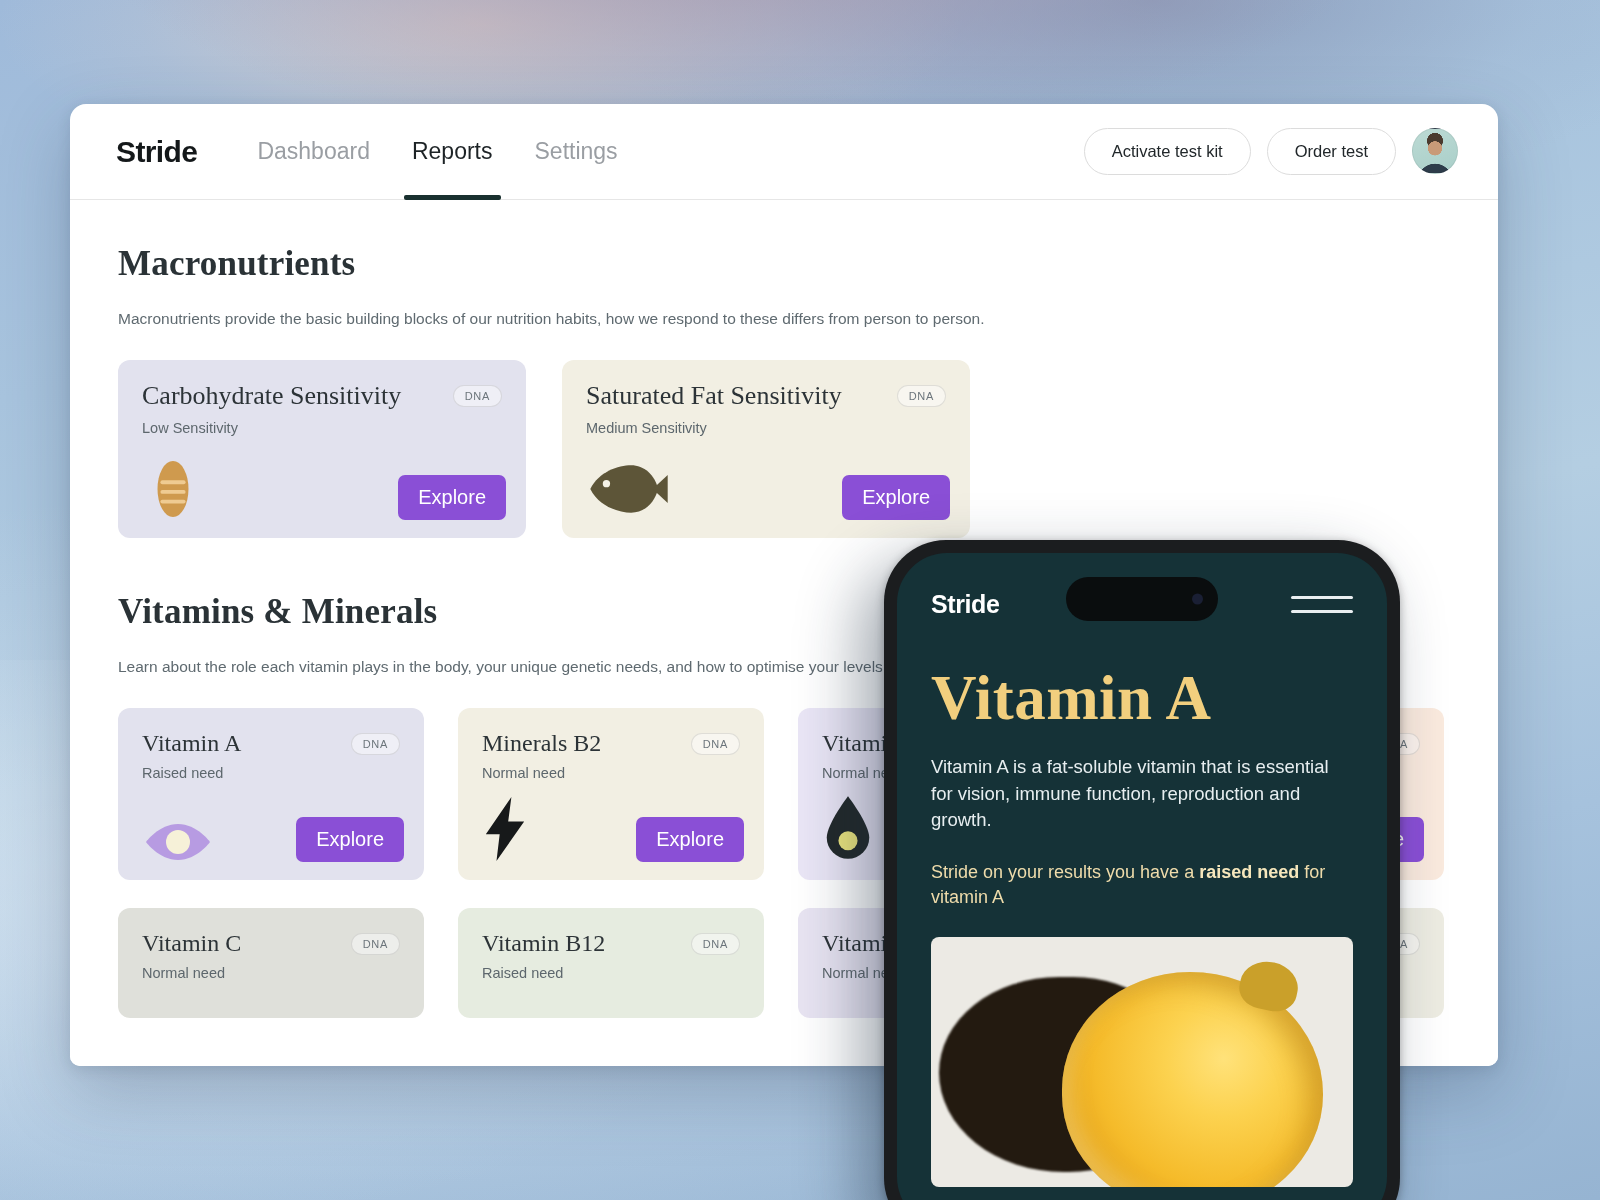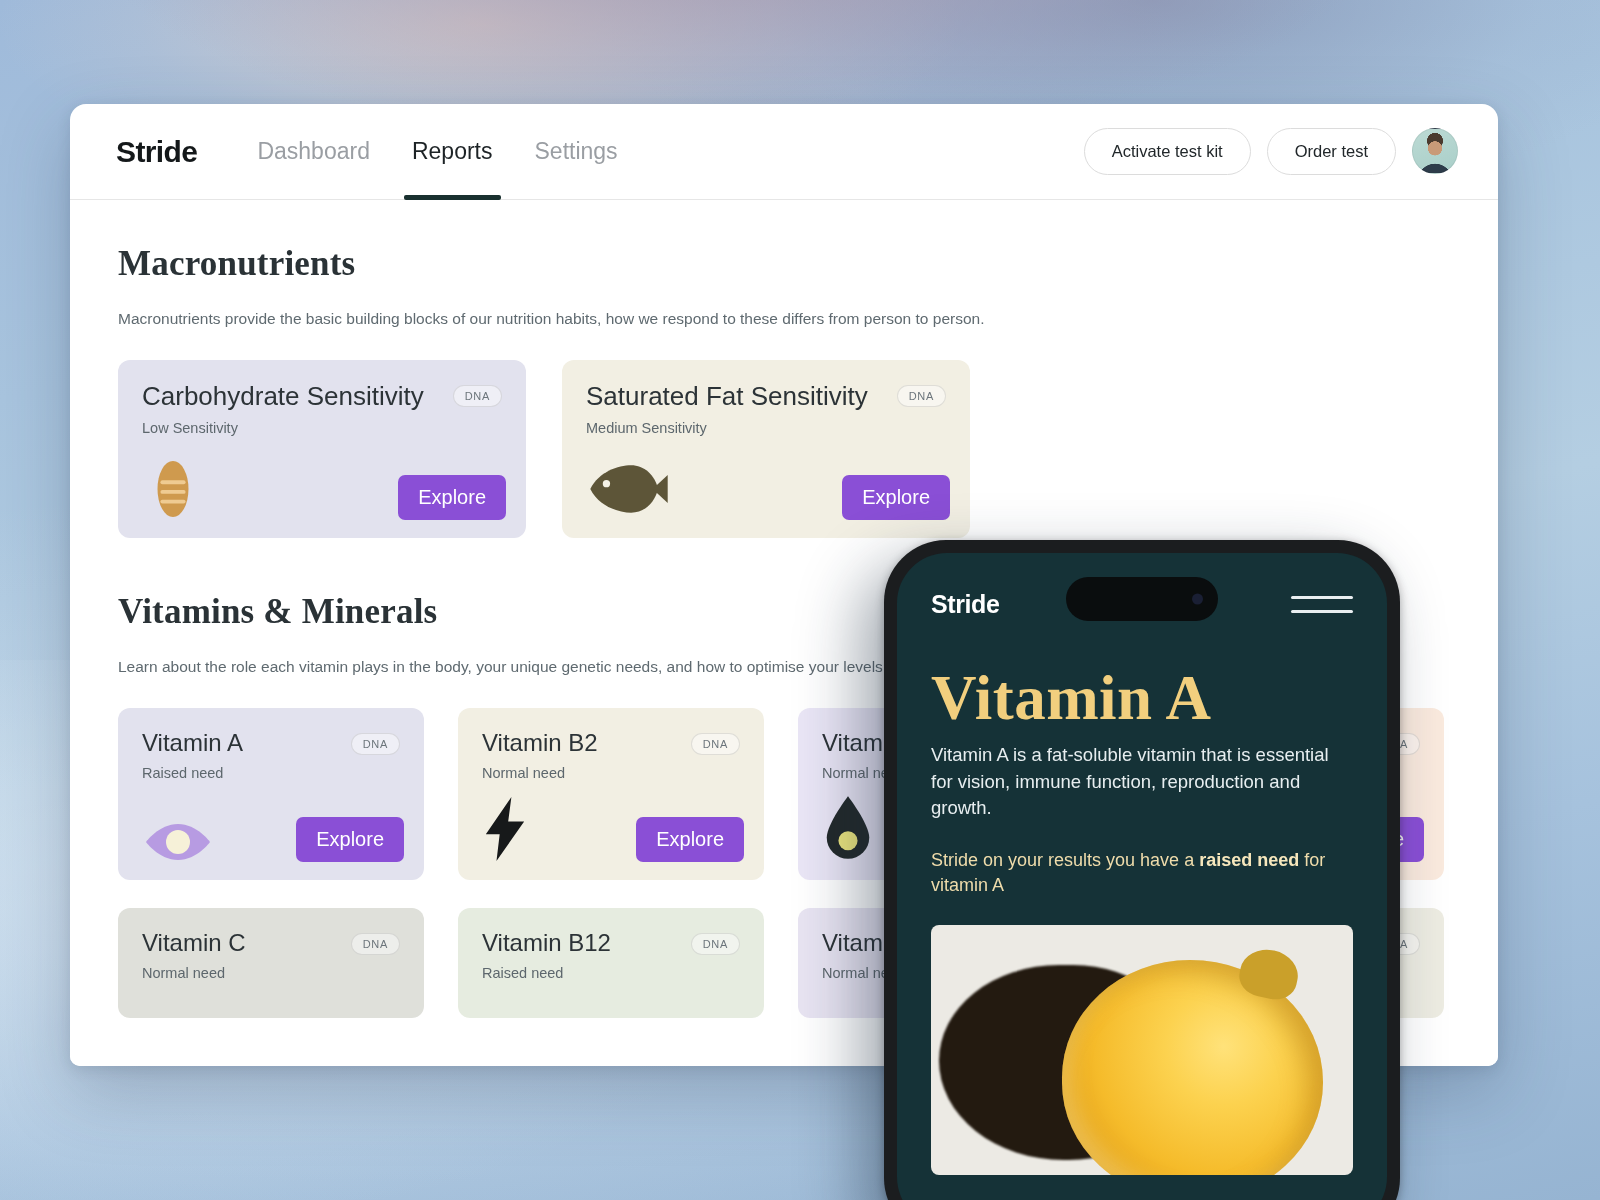--- a/index.html
+++ b/index.html
@@ -155,21 +155,21 @@
   .card.macro { height: 178px; }
   .card.vit   { height: 172px; }
   .card.vit.short { height: 110px; }
 
   .card-head {
     display: flex;
     align-items: flex-start;
     justify-content: space-between;
   }
   .card-title {
-    font-family: Liberation Sans, sans-serif;
+    font-family: Liberation Serif, serif;
     font-size: 26px;
     color: #2c3337;
     line-height: 1.1;
   }
   .card.vit .card-title { font-size: 24px; }
   .dna-badge {
     font-size: 11px;
     letter-spacing: 0.7px;
     color: #6c757b;
     border: 1px solid rgba(0,0,0,0.10);
@@ -272,21 +272,21 @@
     font-size: 63px;
     color: #f2cf7e;
     margin-top: 40px;
     letter-spacing: 0.5px;
     line-height: 1;
   }
   .phone-body {
     font-size: 18.5px;
     line-height: 1.44;
     color: #e7eef0;
-    margin-top: 12px;
+    margin-top: 24px;
   }
   .phone-note {
     font-size: 18px;
     line-height: 1.42;
     color: #efdcab;
     margin-top: 26px;
   }
   .phone-note b { color: #f6e7bc; }
 
   .photo {
@@ -419,21 +419,21 @@
           <svg class="card-icon" viewBox="0 0 72 40" style="width:72px;height:40px">
             <path d="M36 2C17 2 4 20 4 20s13 18 32 18 32-18 32-18S55 2 36 2z" fill="#b79be2"></path>
             <circle cx="36" cy="20" r="12" fill="#f6f1d8"></circle>
           </svg>
           <button class="explore-btn">Explore</button>
         </div>
       </div>
 
       <div class="card vit" style="background:#f2efe3">
         <div class="card-head">
-          <div class="card-title">Vitamin B2</div>
+          <div class="card-title">Minerals B2</div>
           <div class="dna-badge">DNA</div>
         </div>
         <div class="card-sub">Normal need</div>
         <div class="card-foot">
           <svg class="card-icon" viewBox="0 0 40 62" style="width:46px;height:66px">
             <path d="M26 1L2 36h13L12 61 38 24H23z" fill="#17191a"></path>
           </svg>
           <button class="explore-btn">Explore</button>
         </div>
       </div>

